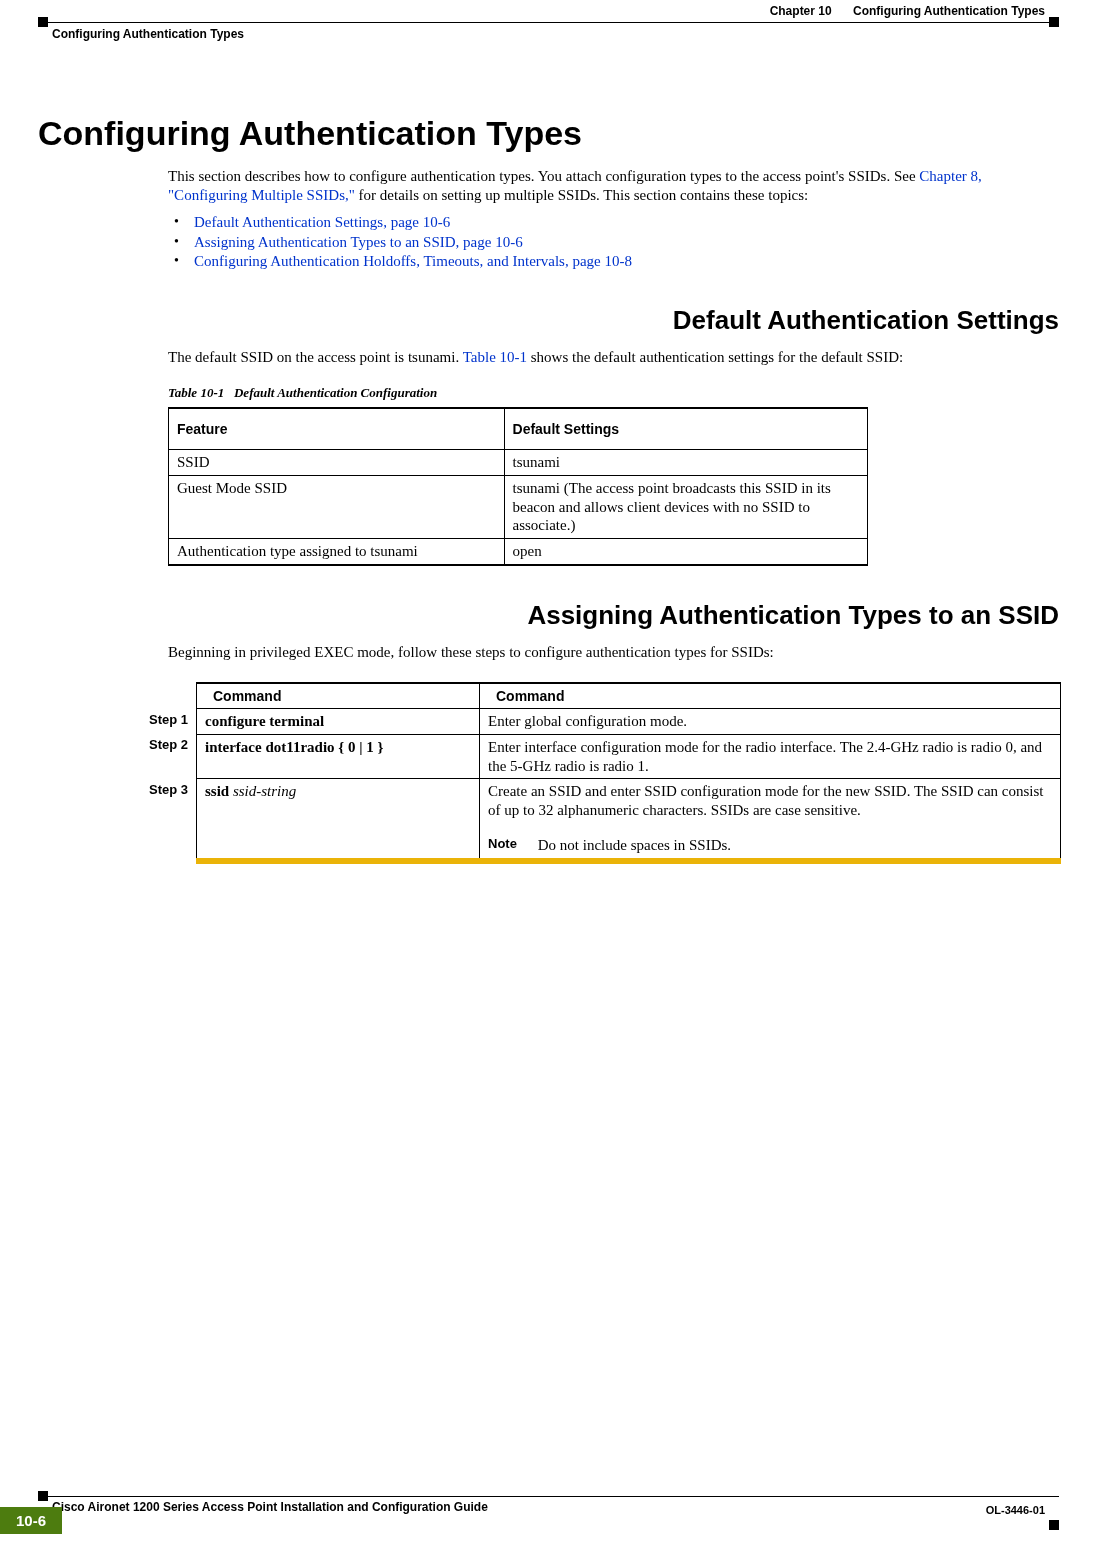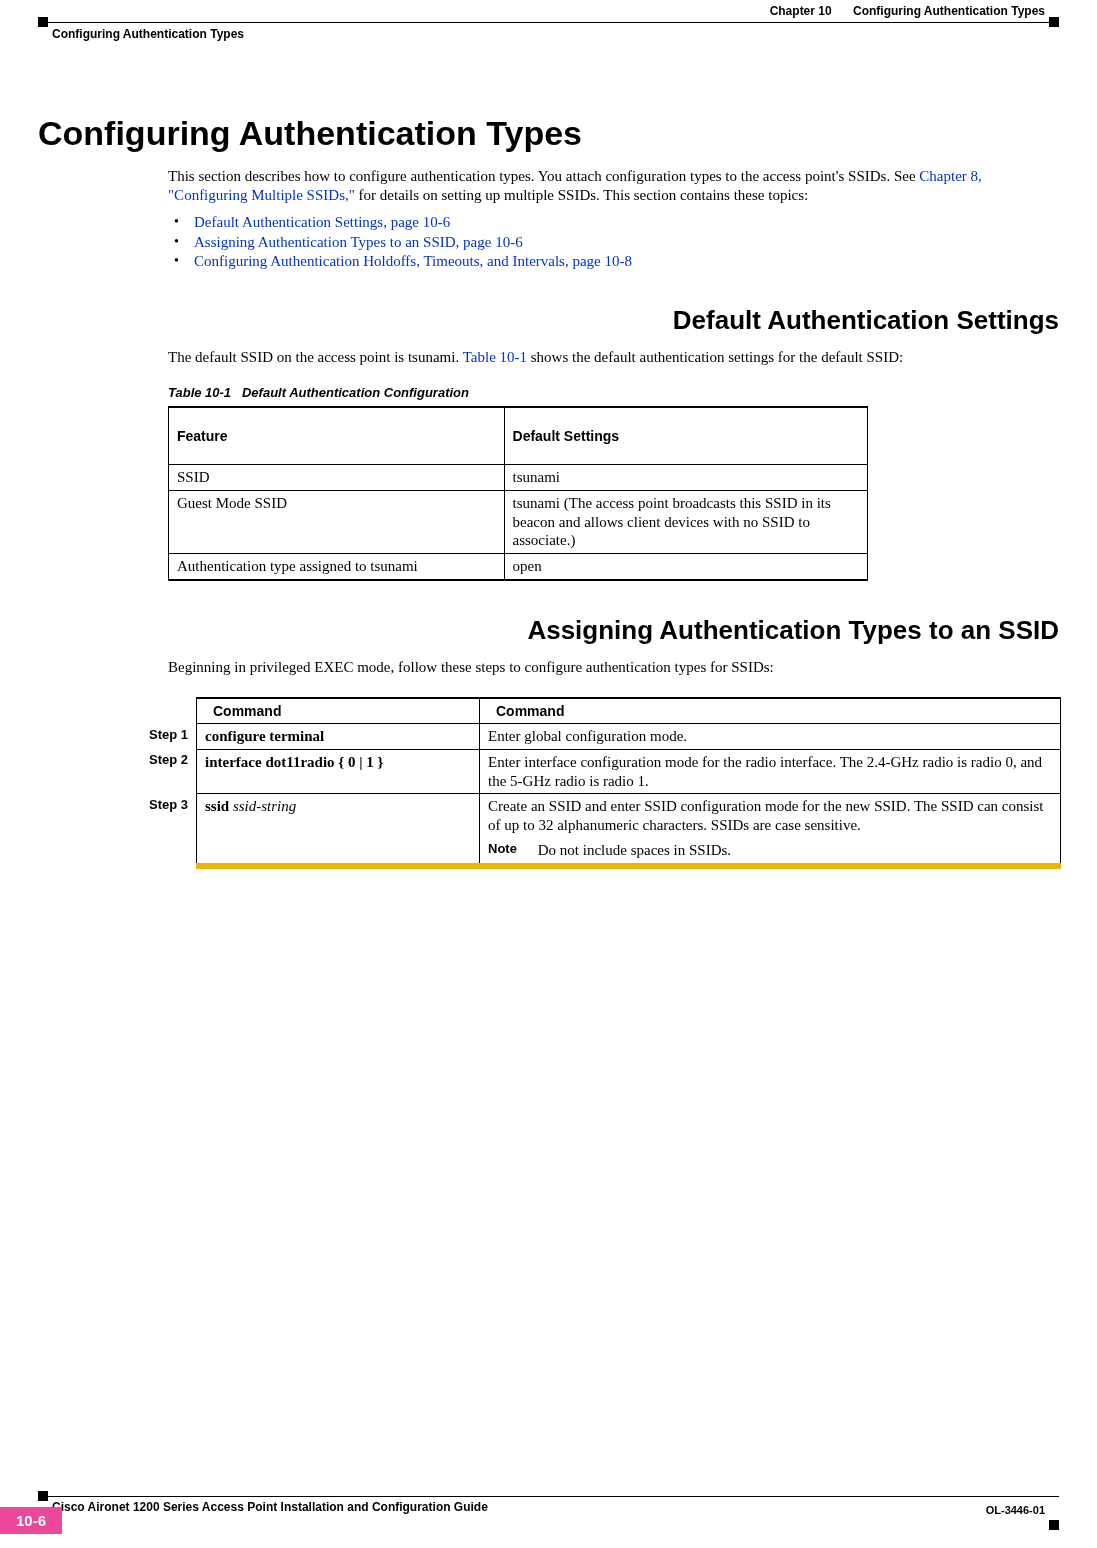--- a/index.html
+++ b/index.html
@@ -91,37 +91,37 @@
   }
   ul.bullets li::before {
     content: "•";
     position: absolute;
     left: 6px;
     top: 0;
     font-size: 14px;
   }
   .table-caption {
     margin: 18px 0 6px 130px;
-    font-family: Liberation Sans, sans-serif;
+    font-family: Liberation Serif, serif;
     font-style: italic;
     font-weight: bold;
     font-size: 13px;
   }
   table.cisco {
     margin-left: 130px;
     border-collapse: collapse;
     width: 700px;
     font-size: 15px;
   }
   table.cisco th {
     font-family: Arial, Helvetica, sans-serif;
     font-weight: bold;
     font-size: 14px;
     text-align: left;
-    padding: 20px 8px;
+    padding: 12px 8px;
     border-top: 2px solid #000;
     border-bottom: 1.5px solid #000;
     border-left: 1px solid #000;
     border-right: 1px solid #000;
   }
   table.cisco td {
     padding: 3px 8px;
     border: 1px solid #000;
     vertical-align: top;
     line-height: 1.25;
@@ -205,21 +205,21 @@
     right: 14px;
     bottom: 14px;
     font-family: Arial, Helvetica, sans-serif;
     font-weight: bold;
     font-size: 11px;
   }
   .page-num {
     position: absolute;
     left: -38px;
     bottom: -4px;
-    background: #ec4899;
+    background: #4d7c0f;
     color: #fff;
     font-family: Arial, Helvetica, sans-serif;
     font-weight: bold;
     font-size: 15px;
     padding: 5px 16px;
   }
 </style>
 </head>
 <body>
 
@@ -318,21 +318,21 @@
         </td>
         <td class="cell">Enter interface configuration mode for the radio interface. The 2.4-GHz radio is radio 0, and the 5-GHz radio is radio 1.</td>
       </tr>
       <tr>
         <td class="stepcol">Step 3</td>
         <td class="cell">
           <span class="cmd-bold">ssid</span><span class="cmd-ital"> ssid-string</span>
         </td>
         <td class="cell">
           <div>Create an SSID and enter SSID configuration mode for the new SSID. The SSID can consist of up to 32 alphanumeric characters. SSIDs are case sensitive.</div>
-          <div style="margin-top:6px">
+          <div style="margin-top:16px">
             <span class="note-label">Note</span>
             <span class="note-text">Do not include spaces in SSIDs.</span>
           </div>
         </td>
       </tr>
     </tbody>
       </table>
 
   </div>
 

